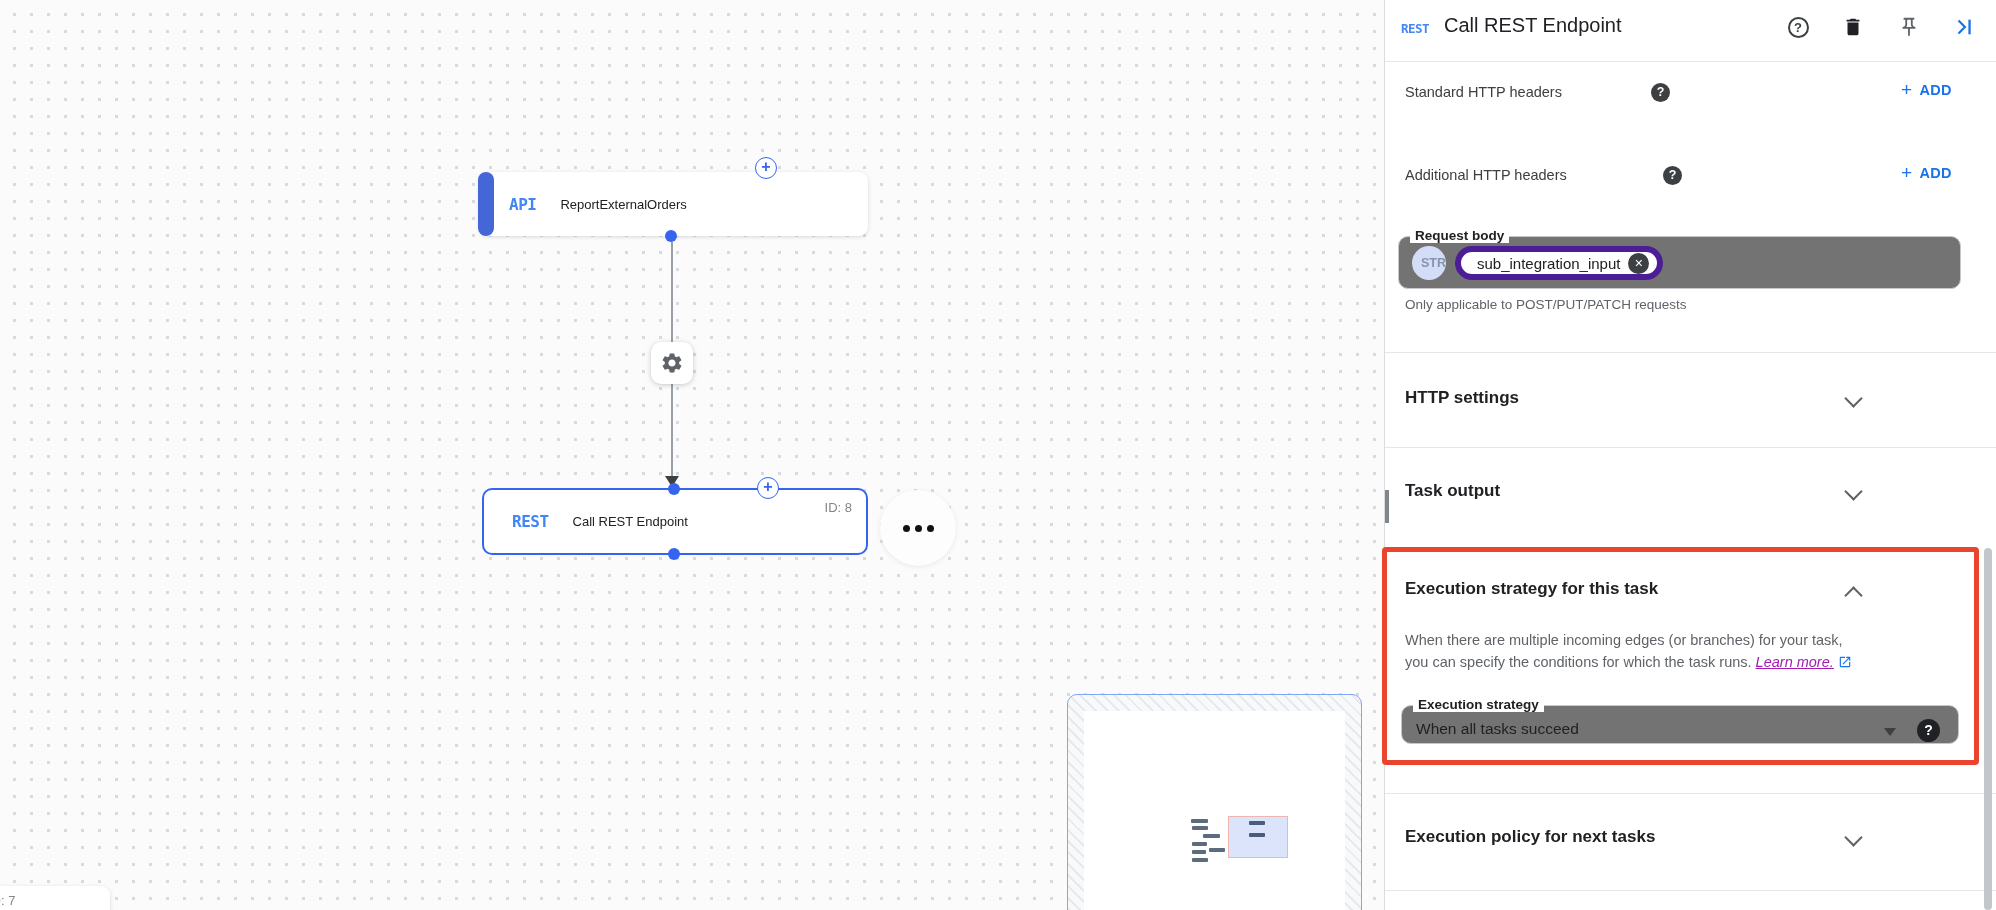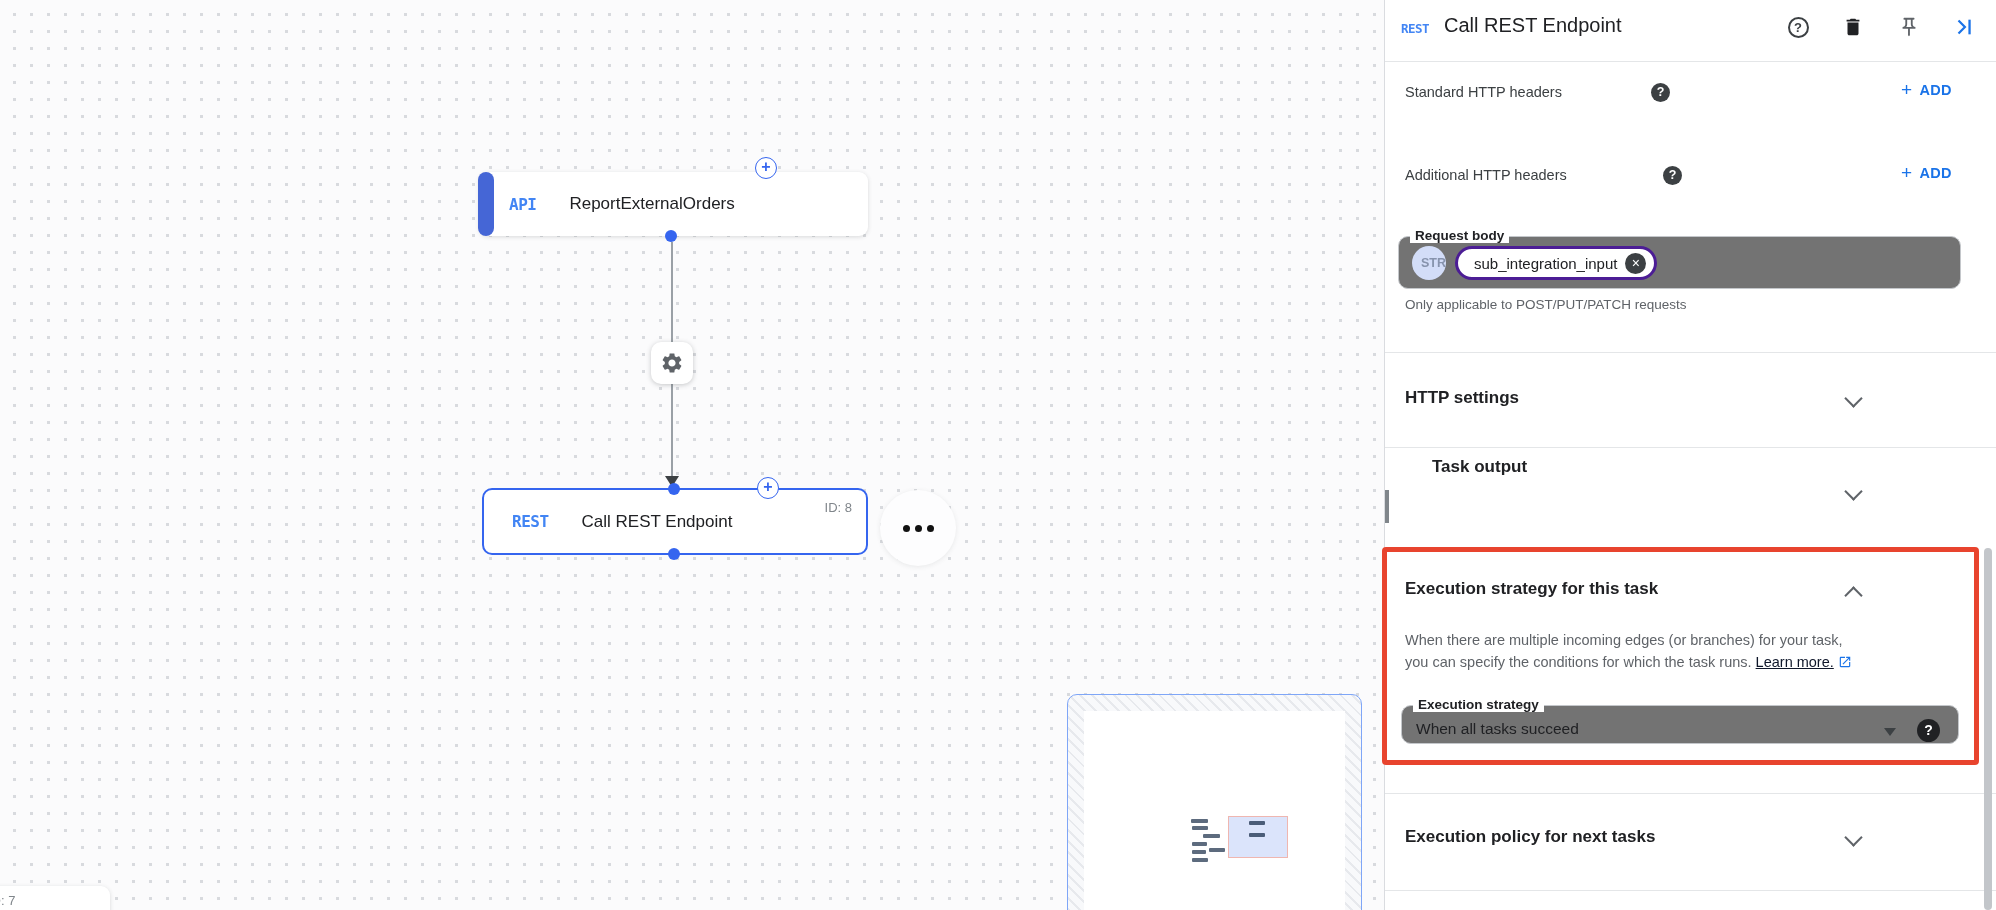--- a/index.html
+++ b/index.html
@@ -19,21 +19,21 @@
              border-top:11px solid #3c4043;}
 
   .node{position:absolute;background:#fff;border-radius:9px;display:flex;align-items:center;
         box-shadow:0 1px 4px rgba(60,64,67,.18);}
   .node-trigger{left:479px;top:172px;width:389px;height:64px;padding-left:30px;box-sizing:border-box;}
   .accent-bar{position:absolute;left:-1px;top:0;width:16px;height:64px;border-radius:8px;background:#4566d6;}
   .node-rest{left:482px;top:488px;width:386px;height:67px;border:2.5px solid #3565ef;
              box-shadow:none;padding-left:28px;box-sizing:border-box;border-radius:10px;}
   .node-badge{font-family:"DejaVu Sans Mono",monospace;font-weight:bold;font-size:16px;
               color:#4285f4;letter-spacing:-.5px;}
-  .node-label{margin-left:33px;font-size:17px;color:#202124;}
+  .node-label{margin-left:24px;font-size:13px;color:#202124;}
   .node-id{position:absolute;right:14px;top:10px;font-size:13px;color:#80868b;}
 
   .port{position:absolute;width:12px;height:12px;border-radius:50%;background:#3565ef;}
   .plus-circle{position:absolute;width:22px;height:22px;box-sizing:border-box;border:1.7px solid #3565ef;
                border-radius:50%;background:#fff;color:#3565ef;font-size:16px;line-height:18px;
                text-align:center;font-weight:bold;cursor:pointer;}
 
   .gear-box{position:absolute;left:651px;top:342px;width:42px;height:42px;background:#fff;border-radius:10px;
             box-shadow:0 1px 5px rgba(60,64,67,.28);display:flex;align-items:center;justify-content:center;}
 
@@ -76,38 +76,38 @@
   .add-btn{position:absolute;display:flex;align-items:center;gap:7px;color:#1a73e8;font-size:14.5px;
            font-weight:bold;letter-spacing:.3px;background:none;border:none;cursor:pointer;padding:0;
            font-family:"Liberation Sans",sans-serif;}
   .add-plus{font-size:19px;font-weight:normal;line-height:16px;}
 
   .fieldset{position:absolute;box-sizing:border-box;border:1.4px solid #c4c7cb;border-radius:10px;background:#737373;padding-left:30px;}
   .legend{position:absolute;top:-9px;left:11px;background:#fff;padding:0 5px;font-size:13.5px;
           font-weight:bold;color:#202124;}
   .type-chip{position:absolute;left:13px;top:9px;width:34px;height:34px;border-radius:50%;background:#d3ddf8;
              color:#8793ad;font-size:12.5px;font-weight:bold;text-align:right;line-height:34px;}
-  .value-chip{position:absolute;left:56px;top:9px;height:34px;box-sizing:border-box;border:3px solid #4c1d95;
+  .value-chip{position:absolute;left:56px;top:9px;height:34px;box-sizing:border-box;border:6px solid #4c1d95;
               border-radius:17px;background:#fff;display:flex;align-items:center;gap:8px;padding:0 8px 0 16px;
               font-size:15px;color:#202124;}
   .chip-x{width:21px;height:21px;border-radius:50%;background:#3c4043;color:#fff;font-size:14px;
           text-align:center;line-height:20px;cursor:pointer;}
   .helper-text{position:absolute;font-size:13.5px;color:#5f6368;}
 
   .section-title{position:absolute;left:20px;font-size:17px;font-weight:bold;color:#202124;}
   .chevron{position:absolute;width:11px;height:11px;border-right:2.4px solid #5f6368;
            border-bottom:2.4px solid #5f6368;cursor:pointer;}
   .chevron.down{transform:rotate(45deg);}
   .chevron.up{transform:rotate(-135deg);}
 
   .red-box{position:absolute;left:-3px;top:547px;width:597px;height:218px;box-sizing:border-box;
            border:5px solid #e8442e;border-radius:4px;pointer-events:none;}
 
   .desc{position:absolute;left:20px;top:629px;font-size:14.5px;color:#5f6368;line-height:22px;}
-  .learn-link{color:#0f172a;text-decoration:underline;cursor:pointer;}
+  .learn-link{color:#a21caf;text-decoration:underline;cursor:pointer;font-style:italic;}
   .ext-icon{display:inline-block;vertical-align:-2px;margin-left:4px;}
 
   .dd-value{position:absolute;left:14px;top:14px;font-size:15.5px;color:#202124;}
   .dd-caret{position:absolute;right:62px;top:22px;width:0;height:0;border-left:6.5px solid transparent;
             border-right:6.5px solid transparent;border-top:8px solid #3c4043;cursor:pointer;}
   .dd-help{position:absolute;right:18px;top:13px;width:23px;height:23px;border-radius:50%;background:#202124;
            color:#fff;font-size:14px;font-weight:bold;text-align:center;line-height:23px;cursor:pointer;}
 
   .scroll-thumb{position:absolute;left:599px;top:548px;width:8px;height:362px;border-radius:4px;background:#c3c6ca;}
   .left-indicator{position:absolute;left:0;top:490px;width:4px;height:33px;background:#80868b;}
@@ -222,21 +222,21 @@
     </div>
     <span class="helper-text" style="left:20px;top:297px;">Only applicable to POST/PUT/PATCH requests</span>
 
     <div class="divider" style="top:352px;"></div>
 
     <span class="section-title" style="top:388px;">HTTP settings</span>
     <span class="chevron down" style="left:462px;top:392px;"></span>
 
     <div class="divider" style="top:447px;"></div>
 
-    <span class="section-title" style="top:457px;margin-left:27px;">Task output</span>
+    <span class="section-title" style="top:481px;">Task output</span>
     <span class="chevron down" style="left:462px;top:485px;"></span>
     <div class="left-indicator"></div>
 
     <span class="section-title" style="top:579px;">Execution strategy for this task</span>
     <span class="chevron up" style="left:462px;top:589px;"></span>
 
     <div class="desc">
       <span>When there are multiple incoming edges (or branches) for your task,</span><br>
       <span>you can specify the conditions for which the task runs.</span>
       <a class="learn-link">Learn more.</a><svg class="ext-icon" width="14" height="14" viewBox="0 0 24 24">

